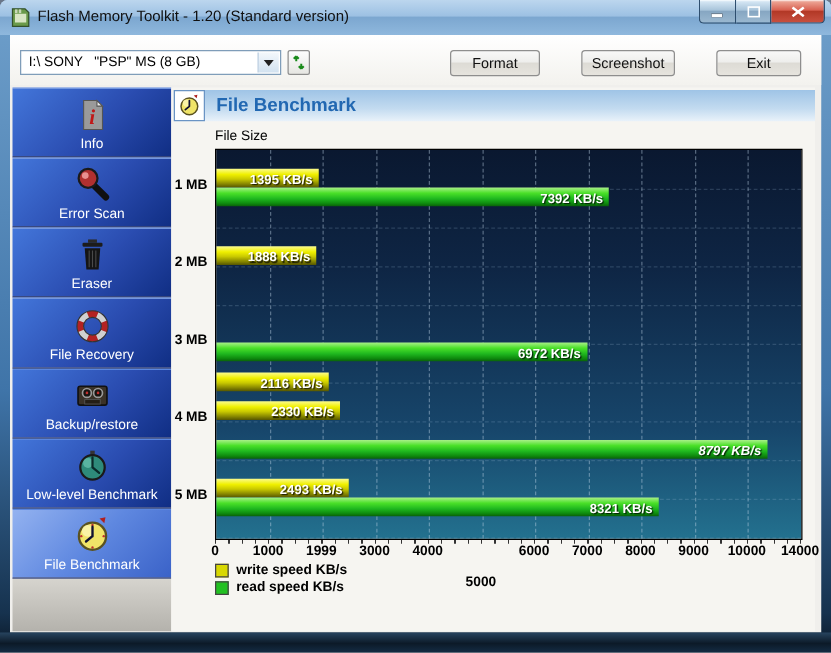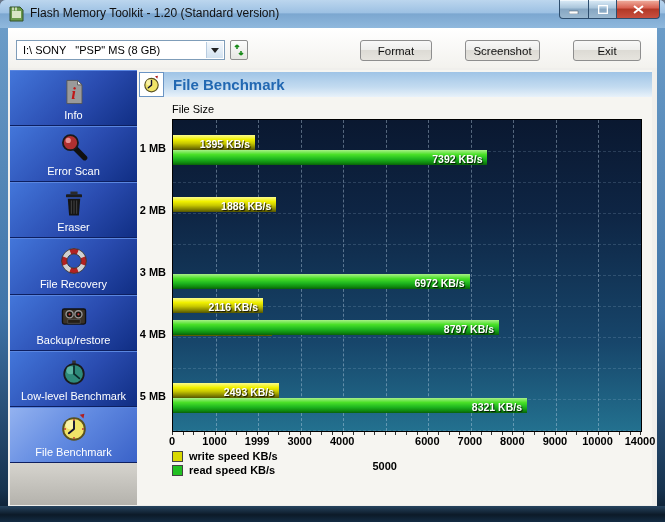--- a/index.html
+++ b/index.html
@@ -231,25 +231,25 @@
       <div class="hline" style="top: 93px;"></div>
       <div class="hline" style="top: 124px;"></div>
       <div class="hline" style="top: 155px;"></div>
       <div class="hline" style="top: 186px;"></div>
       <div class="hline" style="top: 217px;"></div>
       <div class="hline" style="top: 248px;"></div>
       <div class="hline" style="top: 279px;"></div>
       <div class="hline" style="top: 310px;"></div>
       <div class="bar" style="top: 15px; width: 82px; background: linear-gradient(rgb(251, 251, 142) 0%, rgb(240, 240, 0) 30%, rgb(201, 201, 0) 55%, rgb(138, 138, 0) 80%, rgb(85, 85, 0) 100%);"><span>1395 KB/s</span></div>
       <div class="bar" style="top: 30px; width: 314.496px; background: linear-gradient(rgb(168, 240, 136) 0%, rgb(74, 224, 40) 30%, rgb(31, 184, 31) 60%, rgb(14, 138, 14) 85%, rgb(10, 96, 10) 100%);"><span>7392 KB/s</span></div>
-      <div class="bar" style="top: 77px; width: 80.3258px; background: linear-gradient(rgb(251, 251, 142) 0%, rgb(240, 240, 0) 30%, rgb(201, 201, 0) 55%, rgb(138, 138, 0) 80%, rgb(85, 85, 0) 100%); padding-left: 23px;"><span>1888 KB/s</span></div>
+      <div class="bar" style="top: 77px; width: 80.3258px; background: linear-gradient(rgb(251, 251, 142) 0%, rgb(240, 240, 0) 30%, rgb(201, 201, 0) 55%, rgb(138, 138, 0) 80%, rgb(85, 85, 0) 100%);"><span>1888 KB/s</span></div>
       <div class="bar" style="top: 151px; width: 90.0262px; background: linear-gradient(rgb(251, 251, 142) 0%, rgb(240, 240, 0) 30%, rgb(201, 201, 0) 55%, rgb(138, 138, 0) 80%, rgb(85, 85, 0) 100%); margin-top: 27px;"><span>2116 KB/s</span></div>
       <div class="bar" style="top: 154px; width: 296.627px; background: linear-gradient(rgb(168, 240, 136) 0%, rgb(74, 224, 40) 30%, rgb(31, 184, 31) 60%, rgb(14, 138, 14) 85%, rgb(10, 96, 10) 100%);"><span>6972 KB/s</span></div>
       <div class="bar" style="top: 201px; width: 99.1309px; background: linear-gradient(rgb(251, 251, 142) 0%, rgb(240, 240, 0) 30%, rgb(201, 201, 0) 55%, rgb(138, 138, 0) 80%, rgb(85, 85, 0) 100%);"><span>2330 KB/s</span></div>
-      <div class="bar" style="top: 200px; width: 326px; background: linear-gradient(rgb(168, 240, 136) 0%, rgb(74, 224, 40) 30%, rgb(31, 184, 31) 60%, rgb(14, 138, 14) 85%, rgb(10, 96, 10) 100%);"><span>8797 KB/s</span></div>
+      <div class="bar" style="top: 232px; width: 441px; background: linear-gradient(rgb(168, 240, 136) 0%, rgb(74, 224, 40) 30%, rgb(31, 184, 31) 60%, rgb(14, 138, 14) 85%, rgb(10, 96, 10) 100%); font-style: italic;"><span>8797 KB/s</span></div>
       <div class="bar" style="top: 263px; width: 106.066px; background: linear-gradient(rgb(251, 251, 142) 0%, rgb(240, 240, 0) 30%, rgb(201, 201, 0) 55%, rgb(138, 138, 0) 80%, rgb(85, 85, 0) 100%);"><span>2493 KB/s</span></div>
       <div class="bar" style="top: 278px; width: 354.021px; background: linear-gradient(rgb(168, 240, 136) 0%, rgb(74, 224, 40) 30%, rgb(31, 184, 31) 60%, rgb(14, 138, 14) 85%, rgb(10, 96, 10) 100%);"><span>8321 KB/s</span></div>
     </div>
   <div id="ylabels">
       <div class="ylab" style="top: 23px;">1 MB</div>
       <div class="ylab" style="top: 85px;">2 MB</div>
       <div class="ylab" style="top: 147px;">3 MB</div>
       <div class="ylab" style="top: 209px;">4 MB</div>
       <div class="ylab" style="top: 271px;">5 MB</div>
     </div>

